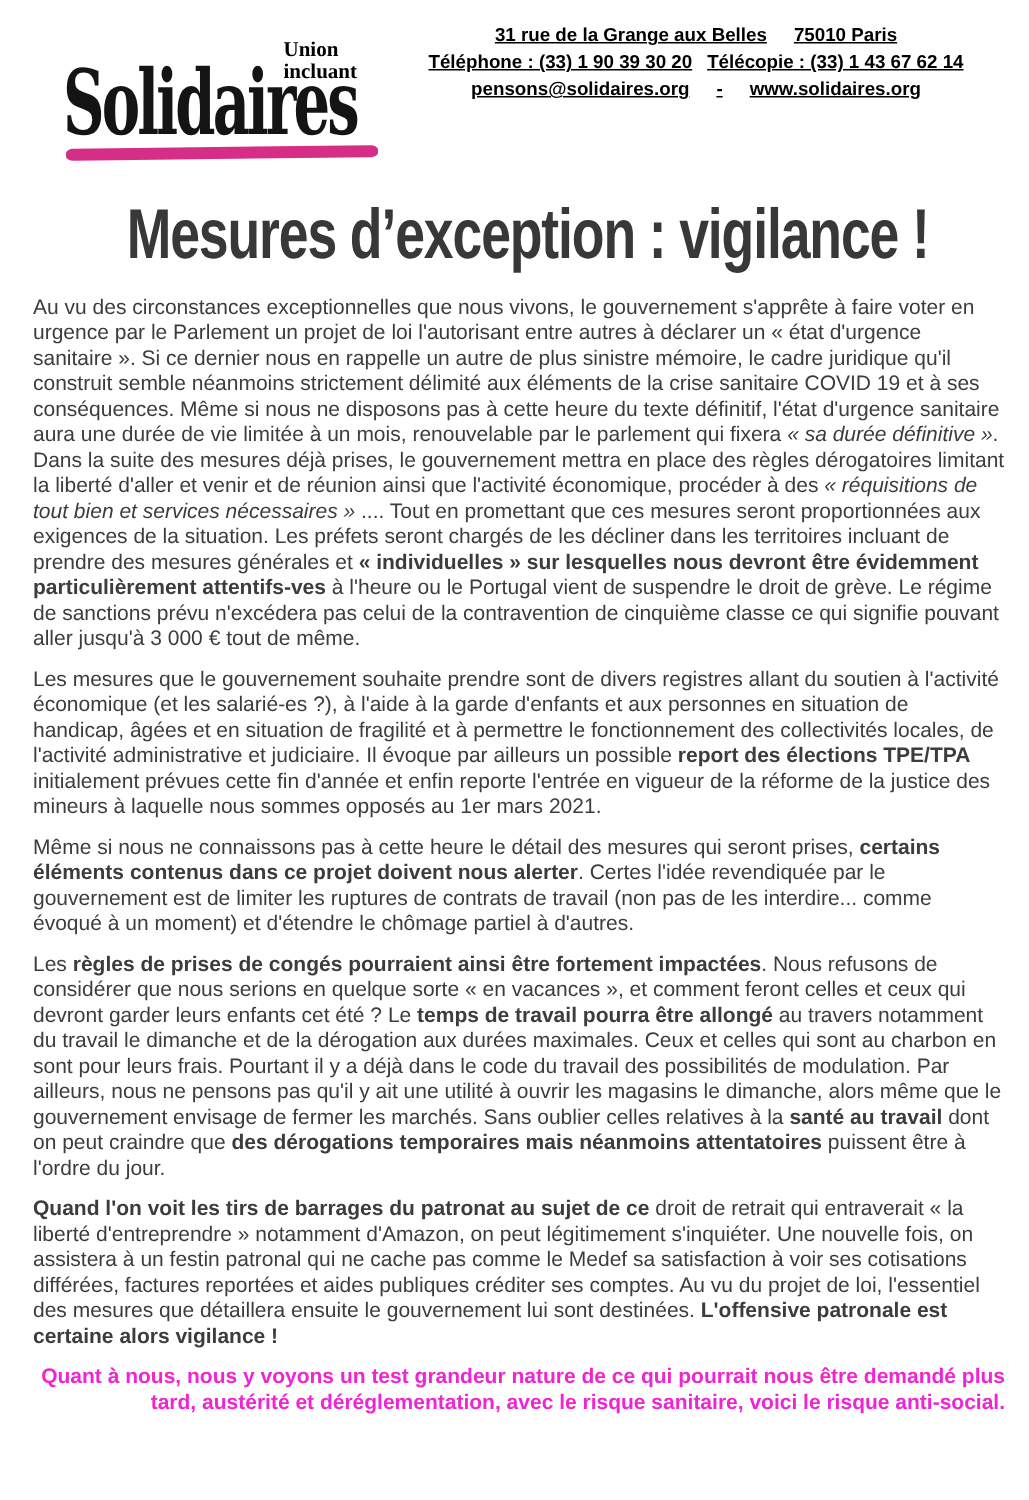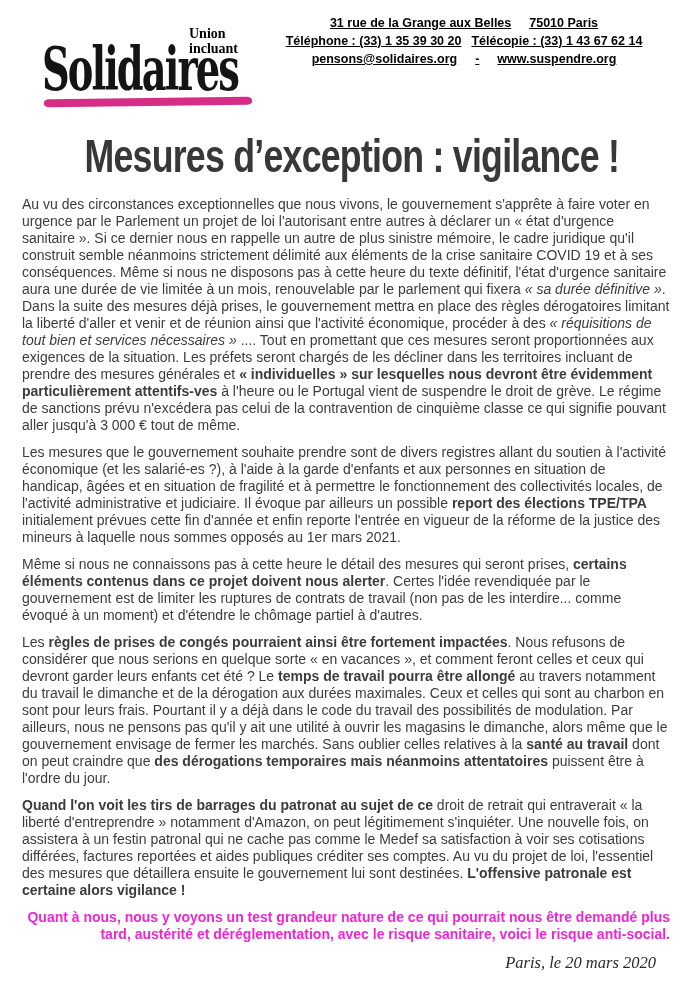--- a/index.html
+++ b/index.html
@@ -66,36 +66,35 @@
         <span>incluant</span>
       </div>
       <div class="solid-name">Solidaires</div>
       <div class="brush" style="background: rgb(214, 46, 135);"></div>
     </div>
     <div class="contact-block">
       <div class="contact-row">
         <span>31 rue de la Grange aux Belles</span><span class="gap-lg"></span><span>75010 Paris</span>
       </div>
       <div class="contact-row">
-        <span>Téléphone : (33) 1 35 39 30 20</span><span class="gap-md"></span><span>Télécopie : (33) 1 43 67 62 14</span>
+        <span>Téléphone : (33) 1 90 39 30 20</span><span class="gap-md"></span><span>Télécopie : (33) 1 43 67 62 14</span>
       </div>
       <div class="contact-row">
-        <span>pensons@solidaires.org</span><span class="gap-lg"></span><span>-</span><span class="gap-lg"></span><span>www.suspendre.org</span>
+        <span>pensons@solidaires.org</span><span class="gap-lg"></span><span>-</span><span class="gap-lg"></span><span>www.solidaires.org</span>
       </div>
     </div>
   </header>
 
   <div class="title-wrap">
     <h1 class="doc-title" style="color: rgb(56, 56, 56);">Mesures d’exception : vigilance !</h1>
   </div>
 
   <main class="body-text" style="color: rgb(60, 60, 60);">
       <p class="para"><span class="run-n">Au vu des circonstances exceptionnelles que nous vivons, le gouvernement s'apprête à faire voter en urgence par le Parlement un projet de loi l'autorisant entre autres à déclarer un « état d'urgence sanitaire ». Si ce dernier nous en rappelle un autre de plus sinistre mémoire, le cadre juridique qu'il construit semble néanmoins strictement délimité aux éléments de la crise sanitaire COVID 19 et à ses conséquences. Même si nous ne disposons pas à cette heure du texte définitif, l'état d'urgence sanitaire aura une durée de vie limitée à un mois, renouvelable par le parlement qui fixera </span><span class="run-i">« sa durée définitive »</span><span class="run-n">. Dans la suite des mesures déjà prises, le gouvernement mettra en place des règles dérogatoires limitant la liberté d'aller et venir et de réunion ainsi que l'activité économique, procéder à des </span><span class="run-i">« réquisitions de tout bien et services nécessaires »</span><span class="run-n"> .... Tout en promettant que ces mesures seront proportionnées aux exigences de la situation. Les préfets seront chargés de les décliner dans les territoires incluant de prendre des mesures générales et </span><span class="run-b">« individuelles » sur lesquelles nous devront être évidemment particulièrement attentifs-ves</span><span class="run-n"> à l'heure ou le Portugal vient de suspendre le droit de grève. Le régime de sanctions prévu n'excédera pas celui de la contravention de cinquième classe ce qui signifie pouvant aller jusqu'à 3 000 € tout de même.</span></p>
       <p class="para"><span class="run-n">Les mesures que le gouvernement souhaite prendre sont de divers registres allant du soutien à l'activité économique (et les salarié-es ?), à l'aide à la garde d'enfants et aux personnes en situation de handicap, âgées et en situation de fragilité et à permettre le fonctionnement des collectivités locales, de l'activité administrative et judiciaire. Il évoque par ailleurs un possible </span><span class="run-b">report des élections TPE/TPA</span><span class="run-n"> initialement prévues cette fin d'année et enfin reporte l'entrée en vigueur de la réforme de la justice des mineurs à laquelle nous sommes opposés au 1er mars 2021.</span></p>
       <p class="para"><span class="run-n">Même si nous ne connaissons pas à cette heure le détail des mesures qui seront prises, </span><span class="run-b">certains éléments contenus dans ce projet doivent nous alerter</span><span class="run-n">. Certes l'idée revendiquée par le gouvernement est de limiter les ruptures de contrats de travail (non pas de les interdire... comme évoqué à un moment) et d'étendre le chômage partiel à d'autres.</span></p>
       <p class="para"><span class="run-n">Les </span><span class="run-b">règles de prises de congés pourraient ainsi être fortement impactées</span><span class="run-n">. Nous refusons de considérer que nous serions en quelque sorte « en vacances », et comment feront celles et ceux qui devront garder leurs enfants cet été ? Le </span><span class="run-b">temps de travail pourra être allongé</span><span class="run-n"> au travers notamment du travail le dimanche et de la dérogation aux durées maximales. Ceux et celles qui sont au charbon en sont pour leurs frais. Pourtant il y a déjà dans le code du travail des possibilités de modulation. Par ailleurs, nous ne pensons pas qu'il y ait une utilité à ouvrir les magasins le dimanche, alors même que le gouvernement envisage de fermer les marchés. Sans oublier celles relatives à la </span><span class="run-b">santé au travail</span><span class="run-n"> dont on peut craindre que </span><span class="run-b">des dérogations temporaires mais néanmoins attentatoires</span><span class="run-n"> puissent être à l'ordre du jour.</span></p>
       <p class="para"><span class="run-b">Quand l'on voit les tirs de barrages du patronat au sujet de ce</span><span class="run-n"> droit de retrait qui entraverait « la liberté d'entreprendre » notamment d'Amazon, on peut légitimement s'inquiéter. Une nouvelle fois, on assistera à un festin patronal qui ne cache pas comme le Medef sa satisfaction à voir ses cotisations différées, factures reportées et aides publiques créditer ses comptes. Au vu du projet de loi, l'essentiel des mesures que détaillera ensuite le gouvernement lui sont destinées. </span><span class="run-b">L'offensive patronale est certaine alors vigilance !</span></p>
       <p class="para magenta" style="color: rgb(240, 36, 210); text-align: right;"><span class="run-b">Quant à nous, nous y voyons un test grandeur nature de ce qui pourrait nous être demandé plus tard, austérité et déréglementation, avec le risque sanitaire, voici le risque anti-social.</span></p>
     </main>
 
-  <div class="dateline">Paris, le 20 mars 2020</div>
 
 </div>
 
 </body></html>

